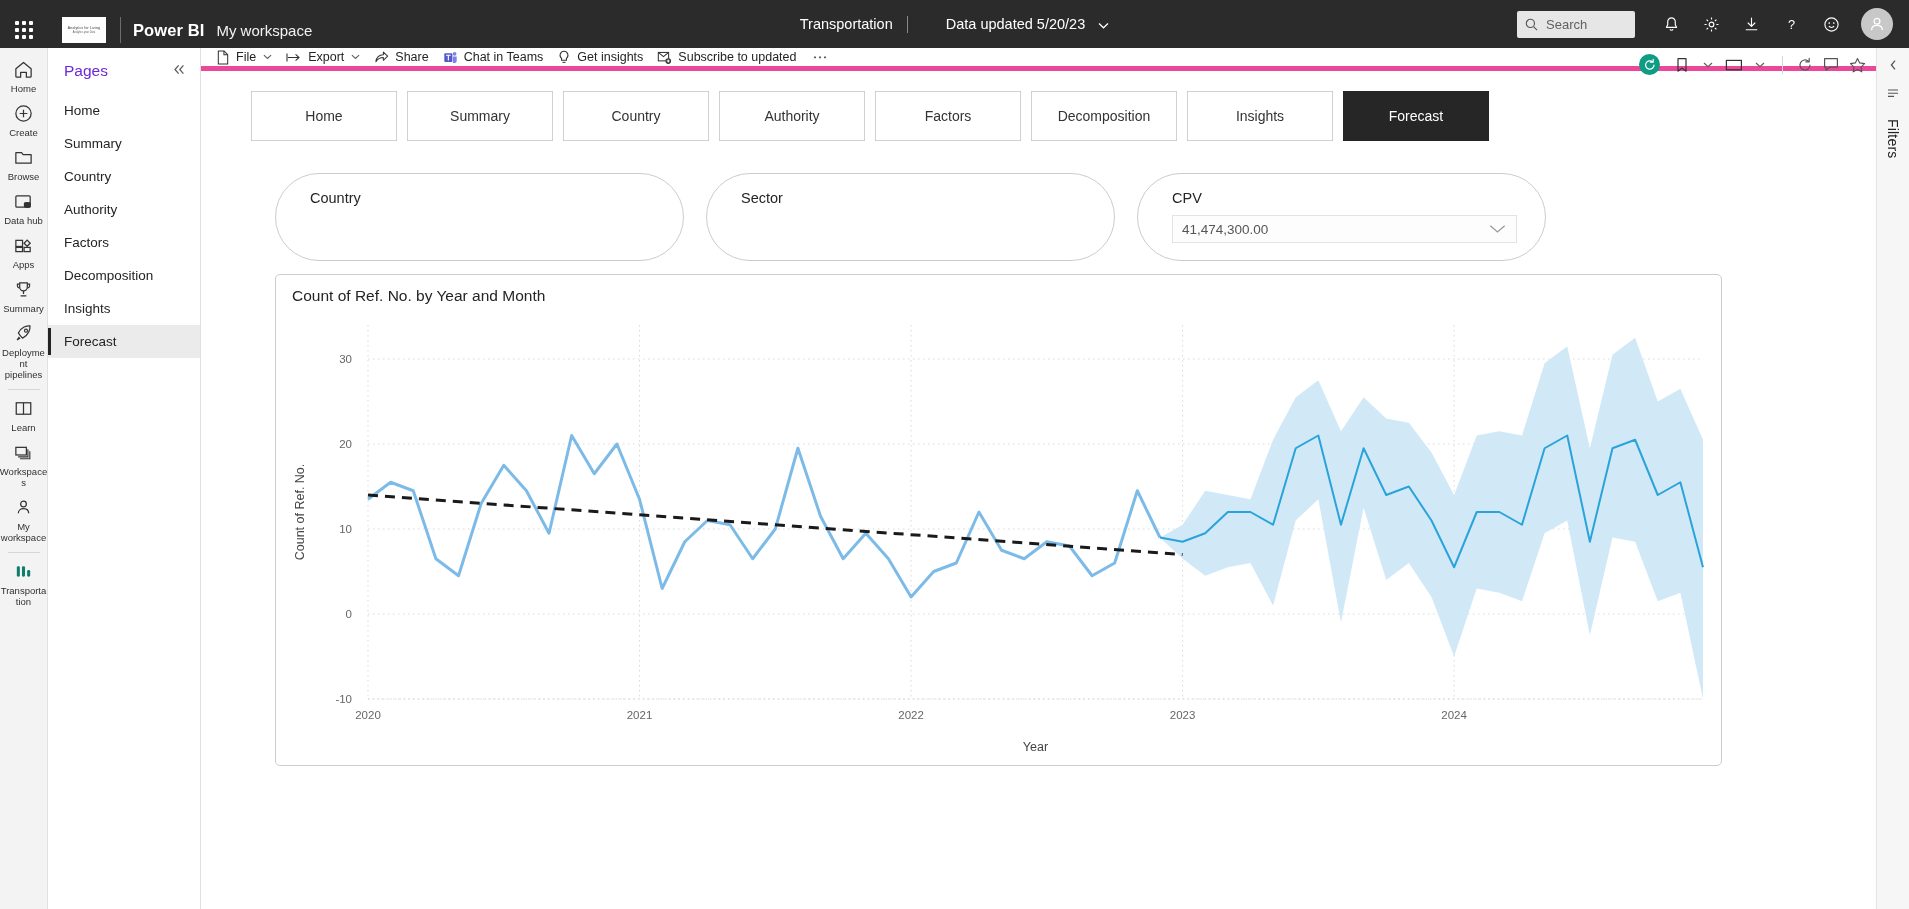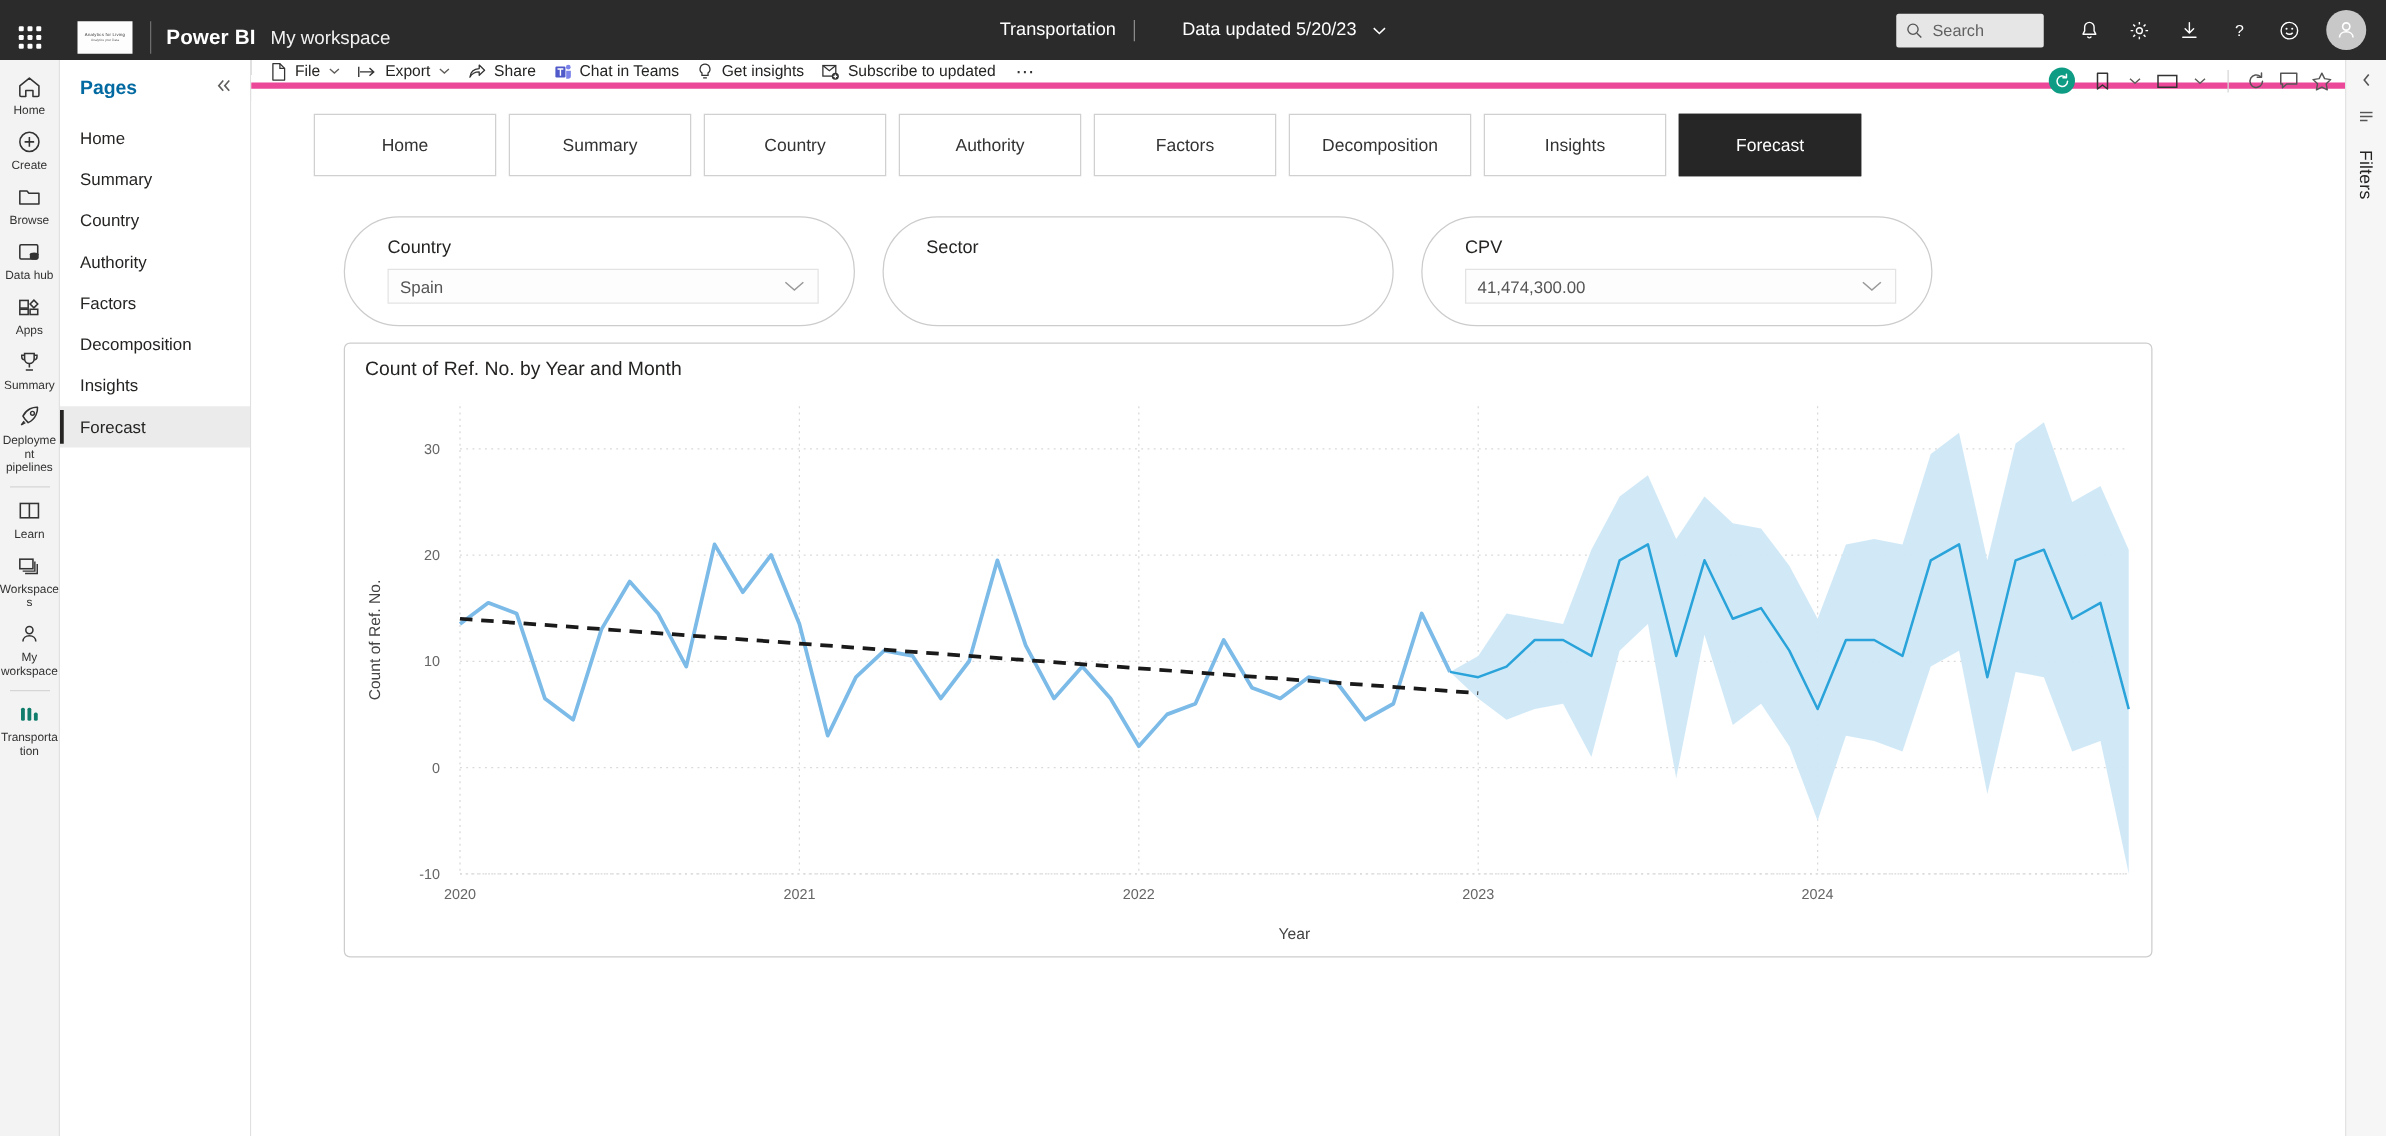--- a/index.html
+++ b/index.html
@@ -86,21 +86,21 @@
 
   
   .pages {
     position: absolute; left: 48px; top: 48px; width: 153px; height: 861px;
     background: #ffffff; border-right: 1px solid #e0e0e0;
   }
   .pages-head {
     display: flex; align-items: center; justify-content: space-between;
     padding: 14px 14px 0 16px;
   }
-  .pages-title { font-size: 15.5px; color: #0369a1; font-weight: bold; }
+  .pages-title { font-size: 15.5px; color: #6d28d9; font-weight: normal; }
   .collapse-btn { cursor: pointer; color: #605e5c; }
   .page-list { margin-top: 14px; }
   .page-item {
     position: relative; height: 33px; display: flex; align-items: center;
     padding-left: 16px; font-size: 13.5px; color: #252423; cursor: pointer;
   }
   .page-item.selected { background: #ebebeb; font-weight: normal; }
   .page-item.selected::before {
     content: ""; position: absolute; left: 0; top: 3px; bottom: 3px; width: 3px; background: #252423;
   }
@@ -527,26 +527,20 @@
           <span>Insights</span>
         </div>
       <div class="tab active">
           <span>Forecast</span>
         </div>
     </div>
 
     <div class="slicers">
       <div class="slicer">
         <div class="slicer-label">Country</div>
-        <div class="slicer-field">
-          <span class="slicer-value">Spain</span>
-          <svg class="slicer-chev" width="17" height="10" viewBox="0 0 18 10">
-              <path d="M1.4 1.6L9 8.2l7.6-6.6" stroke="#999" stroke-width="1.3" fill="none"></path>
-            </svg>
-        </div>
       </div>
       <div class="slicer">
         <div class="slicer-label">Sector</div>
       </div>
       <div class="slicer">
         <div class="slicer-label">CPV</div>
         <div class="slicer-field">
           <span class="slicer-value">41,474,300.00</span>
           <svg class="slicer-chev" width="17" height="10" viewBox="0 0 18 10">
               <path d="M1.4 1.6L9 8.2l7.6-6.6" stroke="#999" stroke-width="1.3" fill="none"></path>

